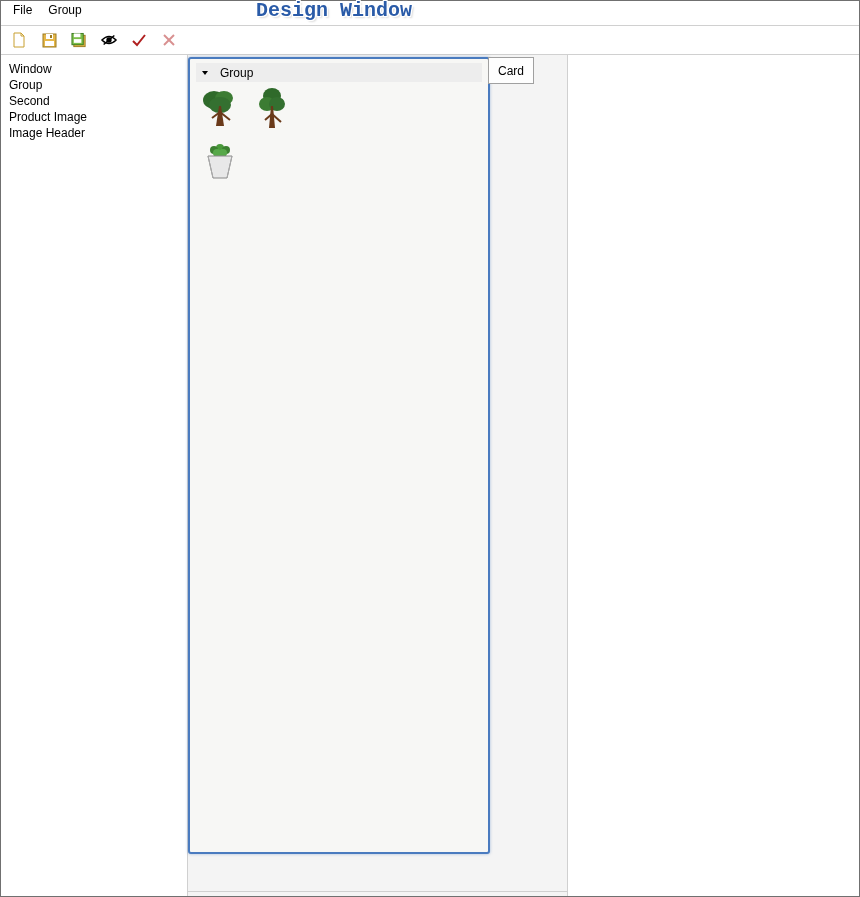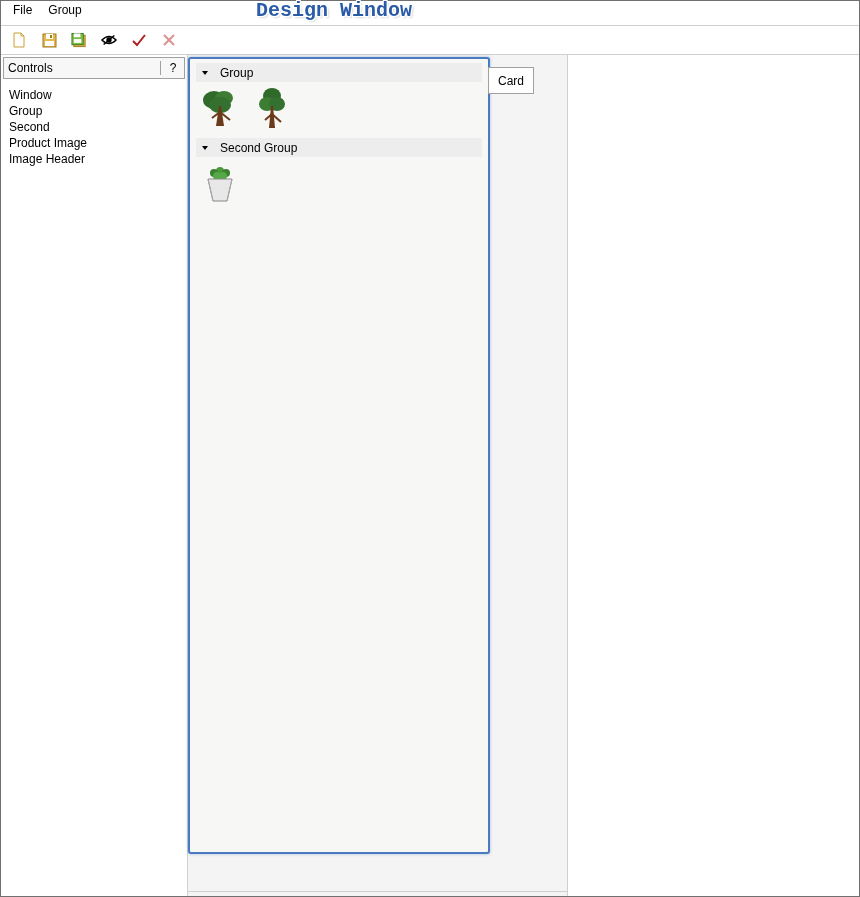--- a/index.html
+++ b/index.html
@@ -20,21 +20,21 @@
 .controls-header .help{border-left:1px solid #a0a0a0;padding-left:5px;width:14px;text-align:center}
 .controls-list{padding:6px 6px}
 .controls-list div{padding:1px 2px}
 .canvas{flex:1;position:relative;background:#f4f4f4}
 .design-window{position:absolute;left:0;top:2px;width:298px;height:793px;border:2px solid #4a7bbf;border-radius:3px;background:#f7f7f5;box-shadow:0 0 3px rgba(74,123,191,0.5)}
 .group-header{display:flex;align-items:center;background:#ededed;height:19px;padding:0 4px;margin:4px 6px 0 6px;font-size:12px}
 .group-header .chev{width:10px;display:flex;justify-content:center}
 .group-header .txt{padding-left:10px}
 .group-body{display:flex;gap:12px;padding:6px 10px}
 .thumb{width:40px;height:40px;display:flex;align-items:center;justify-content:center}
-.card-btn{position:absolute;left:300px;top:12px;width:44px;height:25px;border:1px solid #a0a0a0;background:#fefefe;display:flex;align-items:center;justify-content:center;font-size:12px}
+.card-btn{position:absolute;left:300px;top:2px;width:44px;height:25px;border:1px solid #a0a0a0;background:#fefefe;display:flex;align-items:center;justify-content:center;font-size:12px}
 .right-panel{width:291px;border-left:1px solid #d0d0d0;background:#fff}
 .bottom-rule{position:absolute;left:187px;right:291px;bottom:0;height:4px;border-top:1px solid #d0d0d0}
 svg{display:block}
 </style>
 </head>
 <body>
 
 <div class="window">
 
 
@@ -83,24 +83,20 @@
       <svg width="14" height="14" viewBox="0 0 14 14">
           <line x1="2" y1="2" x2="12" y2="12" stroke="#d89090" stroke-width="2"></line>
           <line x1="12" y1="2" x2="2" y2="12" stroke="#d89090" stroke-width="2"></line>
         </svg>
     </div>
   </div>
 
   <div class="body">
 
     <div class="controls-panel">
-      <div class="controls-header">
-        <span class="lbl">Controls</span>
-        <span class="help">?</span>
-      </div>
       <div class="controls-list">
         <div>Window</div>
         <div>Group</div>
         <div>Second</div>
         <div>Product Image</div>
         <div>Image Header</div>
       </div>
     </div>
 
     <div class="canvas">
@@ -129,28 +125,20 @@
             <svg width="34" height="44" viewBox="0 0 34 44">
               <ellipse cx="17" cy="10" rx="9" ry="8" fill="#2f6a2a"></ellipse>
               <ellipse cx="12" cy="18" rx="8" ry="7" fill="#3c7c33"></ellipse>
               <ellipse cx="22" cy="18" rx="8" ry="7" fill="#347030"></ellipse>
               <path d="M16 20 L14 42 L20 42 L18 20 Z" fill="#6a3a1a"></path>
               <path d="M17 28 L10 34 M17 28 L26 36" stroke="#6a3a1a" stroke-width="2"></path>
             </svg>
           </div>
         </div>
 
-        <div class="group-header">
-          <span class="chev">
-            <svg width="8" height="8" viewBox="0 0 8 8">
-                <path d="M1 2 L7 2 L4 6 Z" fill="#000"></path>
-              </svg>
-          </span>
-          <span class="txt">Second Group</span>
-        </div>
         <div class="group-body">
           <div class="thumb">
             <svg width="40" height="44" viewBox="0 0 40 44">
               <g>
                 <circle cx="20" cy="10" r="4" fill="#4a9a3a"></circle>
                 <circle cx="14" cy="12" r="4" fill="#3c8030"></circle>
                 <circle cx="26" cy="12" r="4" fill="#3c8030"></circle>
                 <circle cx="17" cy="15" r="4" fill="#56a848"></circle>
                 <circle cx="23" cy="15" r="4" fill="#56a848"></circle>
               </g>

